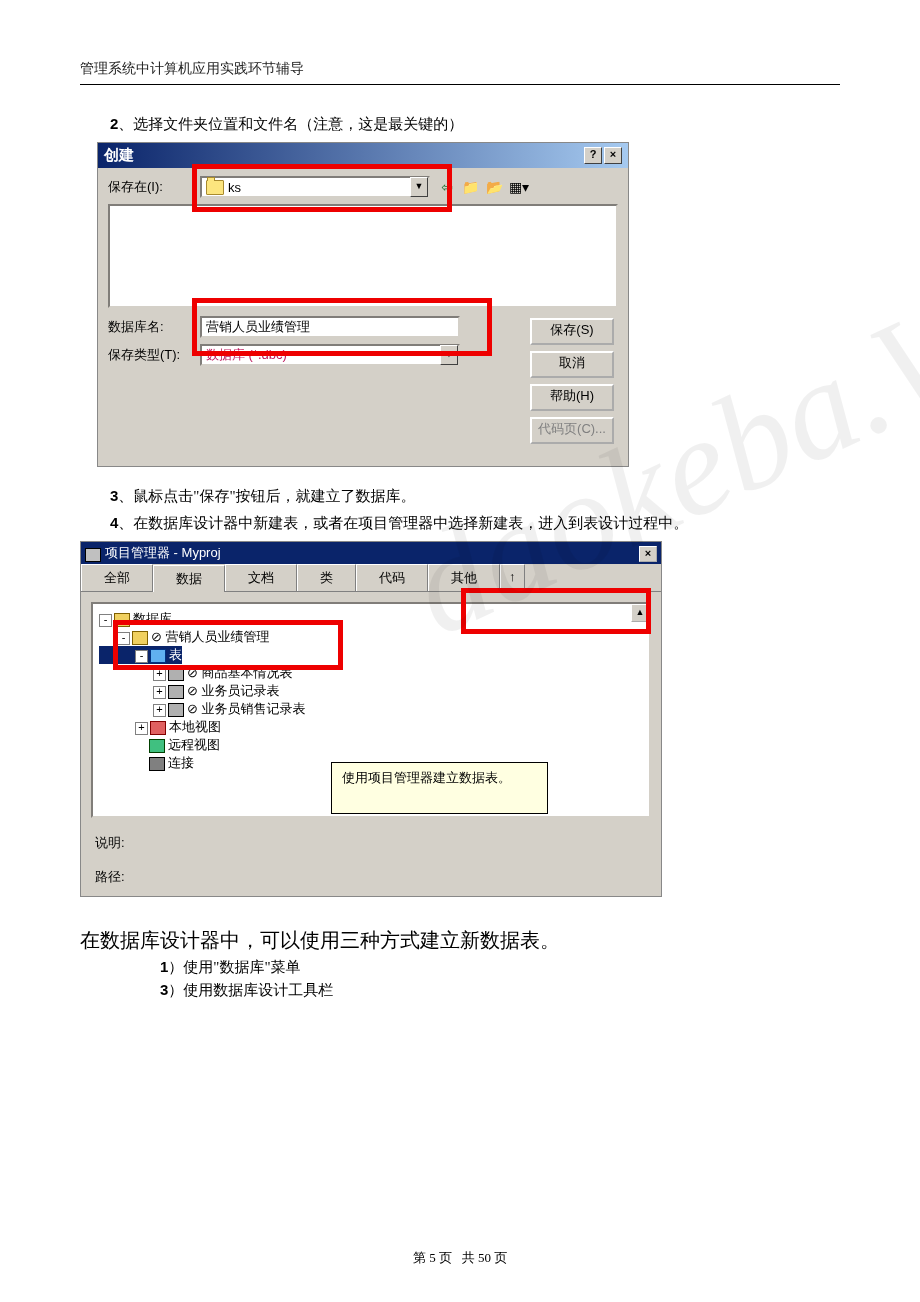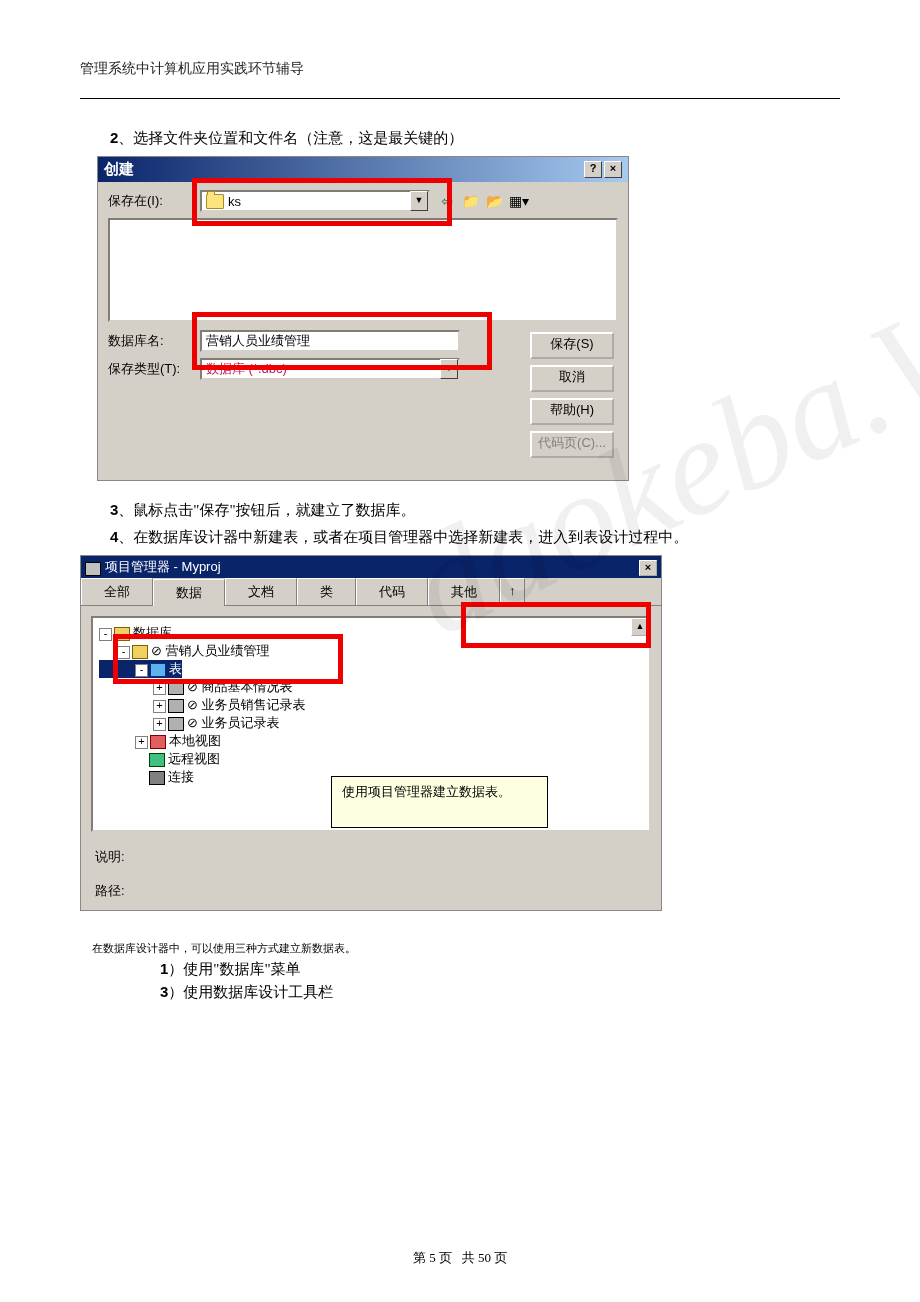--- a/index.html
+++ b/index.html
@@ -1,17 +1,17 @@
 <!DOCTYPE html>
 <html><head>
 <meta charset="utf-8">
 <style>
 body{margin:0;background:#fff;font-family:"SimSun","宋体",serif;font-size:14px;color:#000}
 .page{width:920px;height:1302px;position:relative;padding:60px 80px 40px;box-sizing:border-box}
-.header-text{font-size:14px;color:#222;margin-bottom:20px}
+.header-text{font-size:14px;color:#222;margin-bottom:6px}
 .hr{border-top:1px solid #000;margin-bottom:30px}
 .step{margin-left:30px;margin-bottom:8px;font-size:15px}
 .step b{font-weight:bold;font-family:Arial,sans-serif}
 .dlg{width:530px;margin-left:17px;border:1px solid #888;background:#d4d0c8;font-family:"SimSun",sans-serif;font-size:13px;position:relative}
 .titlebar{background:linear-gradient(to right,#0a246a,#a6caf0);color:#fff;font-weight:bold;padding:3px 6px;display:flex;align-items:center}
 .titlebar .title{flex:1;font-size:15px}
 .titlebtn{width:16px;height:15px;background:#d4d0c8;border:1px solid #fff;border-right-color:#404040;border-bottom-color:#404040;color:#000;font-size:11px;line-height:13px;text-align:center;margin-left:2px;font-weight:bold;font-family:Arial}
 .dlg-body{padding:8px 10px 14px;position:relative}
 .row{display:flex;align-items:center;margin-bottom:6px}
 .label{width:92px;text-align:left;font-size:13px}
@@ -45,21 +45,21 @@
 .ti-view{background:#e06060;border:1px solid #800000}
 .ti-view2{background:#40c080;border:1px solid #004000}
 .ti-conn{background:#808080;border:1px solid #000}
 .ti-proc{background:#fff;border:1px solid #000}
 .scroll-up{position:absolute;top:0;right:0;width:16px;height:16px;background:#d4d0c8;border:1px outset #fff;text-align:center;font-size:9px;line-height:14px}
 .pm-btns{width:110px;display:flex;flex-direction:column;gap:4px}
 .pm-btn{height:23px;background:#d4d0c8;border:2px outset #fff;text-align:center;line-height:19px;font-size:13px}
 .pm-btn.disabled{color:#808080}
 .tooltip{position:absolute;background:#ffffe1;border:1px solid #000;padding:6px 10px;font-size:13px;width:195px;height:38px;box-sizing:content-box}
 .pm-bottom{padding:6px 14px 10px;font-size:13px}
-.body-text{margin-top:30px;font-size:11px;margin-left:12px}
+.body-text{margin-top:30px;font-size:20px;margin-left:0}
 .list-item{margin-left:80px;font-size:15px;margin-top:4px}
 .list-item b{font-family:Arial,sans-serif}
 .footer{position:absolute;bottom:35px;width:100%;left:0;text-align:center;font-size:13px}
 .watermark{position:absolute;font-size:140px;color:rgba(0,0,0,.06);font-family:"Times New Roman",serif;font-style:italic;transform:rotate(-25deg);pointer-events:none;white-space:nowrap}
 </style>
 </head>
 <body>
 
 <div class="page">
 <div class="header-text">管理系统中计算机应用实践环节辅导</div>
@@ -137,22 +137,22 @@
   <div class="tab">其他</div>
   <div class="tab small">↑</div>
  </div>
  <div class="pm-body" style="position:relative">
   <div class="tree">
    <div class="scroll-up">▲</div>
    <div class="tree-node"><span class="exp">-</span><span class="tree-icon ti-db"></span><span>数据库</span></div>
    <div class="tree-node" style="padding-left:18px"><span class="exp">-</span><span class="tree-icon ti-db"></span><span>⊘ 营销人员业绩管理</span></div>
    <div class="tree-node" style="padding-left:36px;background:#0a246a;color:#fff;display:inline-block"><span class="exp" style="color:#000">-</span><span class="tree-icon ti-db2"></span><span>表</span></div>
    <div class="tree-node" style="padding-left:54px"><span class="exp">+</span><span class="tree-icon ti-tbl"></span><span>⊘ 商品基本情况表</span></div>
+   <div class="tree-node" style="padding-left:54px"><span class="exp">+</span><span class="tree-icon ti-tbl"></span><span>⊘ 业务员记录表</span></div>
    <div class="tree-node" style="padding-left:54px"><span class="exp">+</span><span class="tree-icon ti-tbl"></span><span>⊘ 业务员销售记录表</span></div>
-   <div class="tree-node" style="padding-left:54px"><span class="exp">+</span><span class="tree-icon ti-tbl"></span><span>⊘ 业务员记录表</span></div>
    <div class="tree-node" style="padding-left:36px"><span class="exp">+</span><span class="tree-icon ti-view"></span><span>本地视图</span></div>
    <div class="tree-node" style="padding-left:50px"><span class="tree-icon ti-view2"></span><span>远程视图</span></div>
    <div class="tree-node" style="padding-left:50px"><span class="tree-icon ti-conn"></span><span>连接</span></div>
    <div class="redbox" style="top:16px;left:20px;width:220px;height:40px"></div>
   </div>
   <div class="redbox" style="top:-4px;left:380px;width:180px;height:36px"></div>
   <div class="tooltip" style="top:170px;left:250px">使用项目管理器建立数据表。</div>
  </div>
  <div class="pm-bottom">
   <div>说明:</div>

